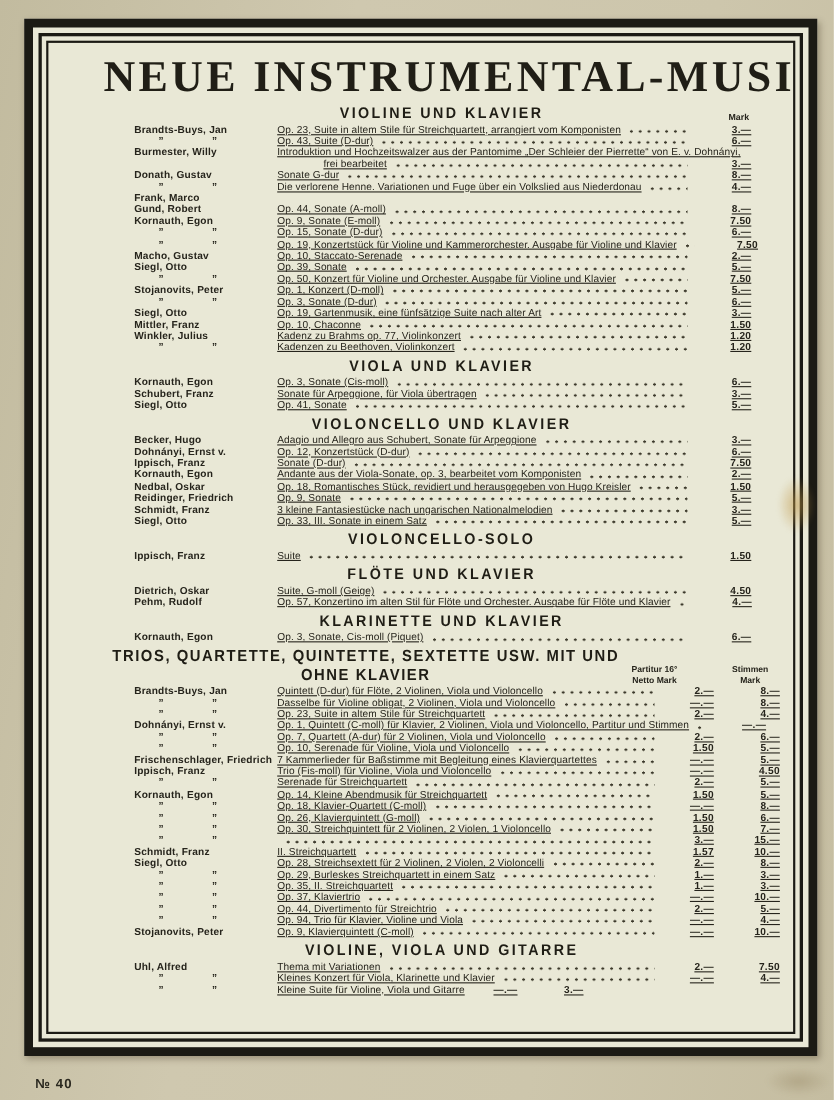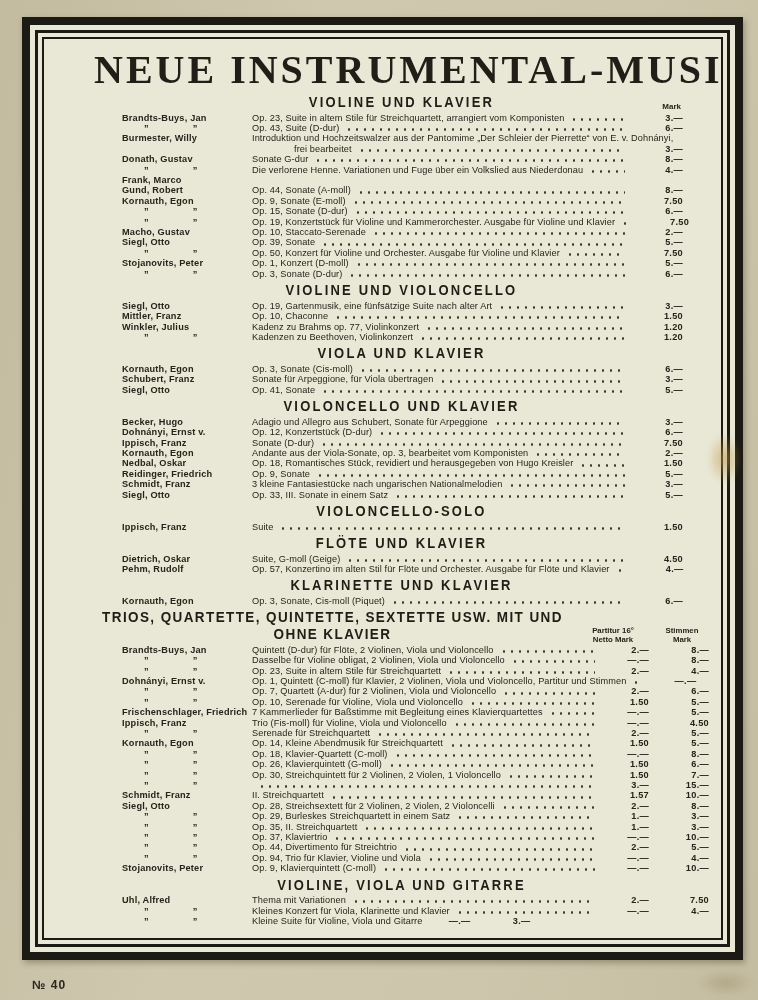--- a/index.html
+++ b/index.html
@@ -40,36 +40,36 @@
     font-size:13px; font-weight:bold; letter-spacing:2.2px;
     text-align:center; margin:0; line-height:1.2;
     color:#1f1d15;
     transform: scaleY(1.08);
   }
   .section-head.trios { font-size:13.5px; padding-right:138px; letter-spacing:1.4px; }
   .mark-head {
     position:absolute; right:28px; bottom:0;
     font-size:8px; font-weight:bold; width:56px; text-align:right;
   }
-  .colheads { position:absolute; right:-2px; bottom:-2px; display:flex; }
+  .colheads { position:absolute; right:-2px; bottom:-2px; display:flex;gap:18px; }
   .colhead {
     font-size:7.8px; font-weight:bold; line-height:1.2; text-align:center; white-space:pre-line;
   }
   .colhead.c1 { width:80px; }
   .colhead.c2 { width:58px; }
 
   .row { display:flex; line-height:10.4px; font-size:9.2px; }
   .composer {
     width:158px; flex:0 0 158px; padding-left:28px; box-sizing:border-box;
     font-weight:bold; white-space:nowrap; letter-spacing:.2px;
   }
   .composer.ditto { display:flex; }
   .composer.ditto .d1 { margin-left:22px; }
   .composer.ditto .d2 { margin-left:44px; }
-  .entry { flex:1; display:flex; align-items:baseline; min-width:0; }
+  .entry { flex:1; display:flex; align-items:baseline; min-width:0;text-decoration:underline; }
   .wtext { white-space:nowrap; letter-spacing:.1px; }
   .wtext.indent { margin-left:42px; }
   .dots {
     flex:1 1 auto; height:3px; margin:0 6px; align-self:center; margin-top:3px;
     background-image: radial-gradient(circle, #3d3a2c 1px, rgba(0,0,0,0) 1.35px);
     background-size:8px 3px; background-repeat:repeat-x; background-position:0 50%;
     min-width:10px;
   }
   .price { font-weight:bold; text-align:right; white-space:nowrap; letter-spacing:.3px; }
   .price.single { flex:0 0 52px; margin-right:26px; }
@@ -253,23 +253,20 @@
                     <span class="d2">”</span>
                   </span>
                   <span class="entry">
                     <span class="wtext">Op. 3, Sonate (D-dur)</span>
                     <span class="dots"></span>
                     <span class="price single">6.—</span>
                   </span>
                 </div>
               </section>
               <section>
-                <div class="head-row">
-                  <h2 class="section-head">VIOLINE UND VIOLONCELLO</h2>
-                </div>
                 <div class="row">
                   <span class="composer">Siegl, Otto</span>
                   <span class="entry">
                     <span class="wtext">Op. 19, Gartenmusik, eine fünfsätzige Suite nach alter Art</span>
                     <span class="dots"></span>
                     <span class="price single">3.—</span>
                   </span>
                 </div>
               </section>
               <section>

